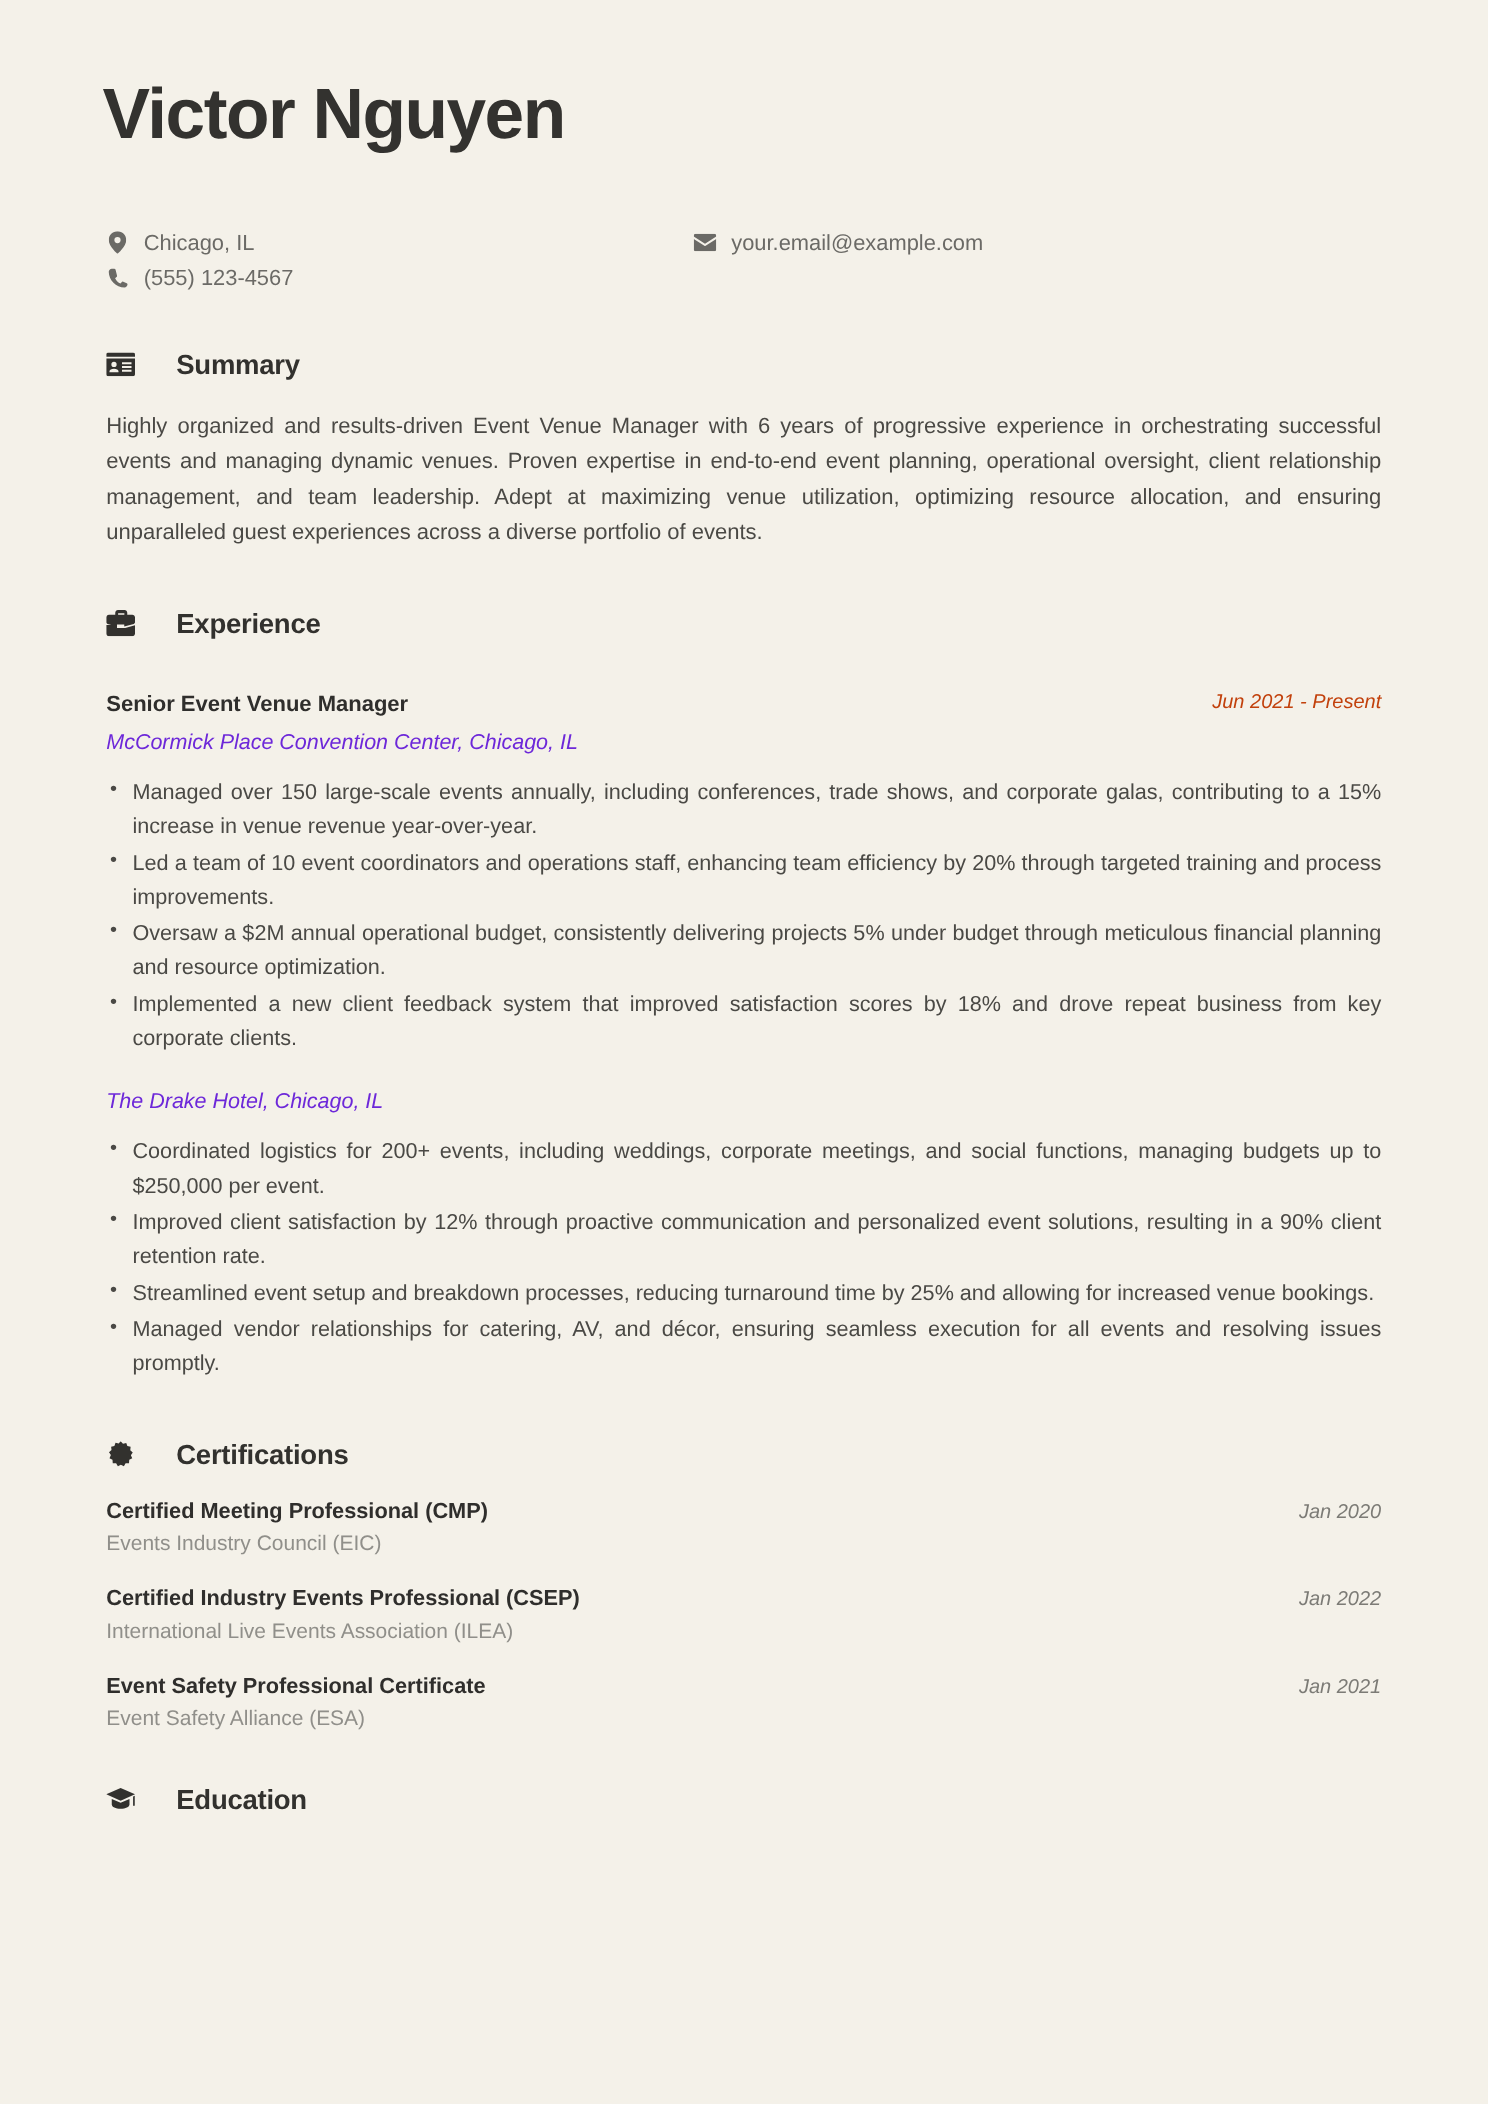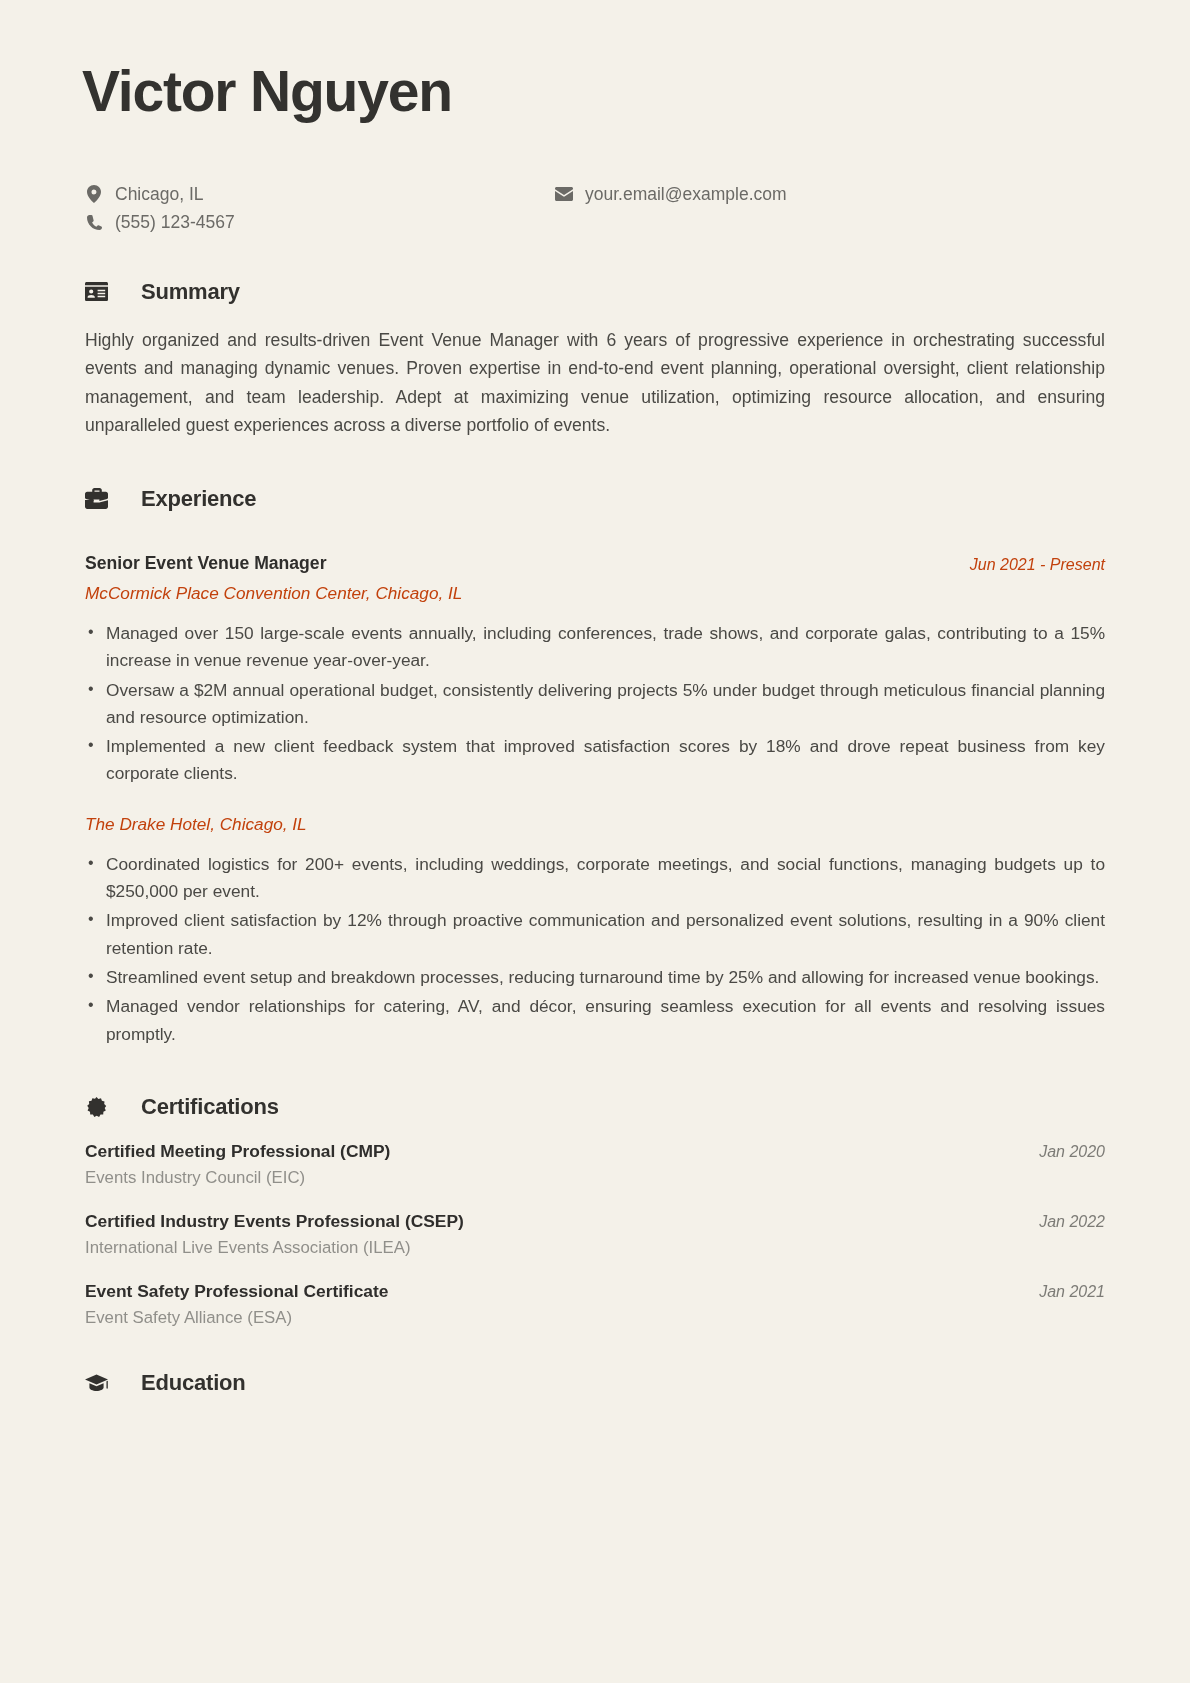--- a/index.html
+++ b/index.html
@@ -93,38 +93,38 @@
     margin: 0;
     max-width: 1020px;
   }
 
   
   .job { margin-bottom: 6px; }
   .job + .job { margin-top: 26px; }
   .job-top {
     display: flex;
     justify-content: space-between;
-    align-items: flex-end;
+    align-items: flex-start;
     margin-top: 41px;
   }
   .job-title {
     font-size: 17.6px;
     font-weight: 700;
     color: #2f2e2c;
   }
   .job-date {
     font-size: 16px;
     font-style: italic;
     color: #c2410c;
     white-space: nowrap;
   }
   .job-company {
     font-size: 17.2px;
     font-style: italic;
-    color: #c2410c;
+    color: #6d28d9;
     margin-top: 9px;
   }
   ul.bullets {
     margin: 16px 0 0 0;
     padding: 0 0 0 21px;
     list-style: none;
   }
   ul.bullets li {
     position: relative;
     font-size: 17.3px;
@@ -236,20 +236,21 @@
     </div>
 
     <div class="job">
       <div class="job-top">
         <span class="job-title">Senior Event Venue Manager</span>
         <span class="job-date">Jun 2021 - Present</span>
       </div>
       <div class="job-company">McCormick Place Convention Center, Chicago, IL</div>
       <ul class="bullets">
         <li>Managed over 150 large-scale events annually, including conferences, trade shows, and corporate galas, contributing to a 15% increase in venue revenue year-over-year.</li>
+        <li>Led a team of 10 event coordinators and operations staff, enhancing team efficiency by 20% through targeted training and process improvements.</li>
         <li>Oversaw a $2M annual operational budget, consistently delivering projects 5% under budget through meticulous financial planning and resource optimization.</li>
         <li>Implemented a new client feedback system that improved satisfaction scores by 18% and drove repeat business from key corporate clients.</li>
       </ul>
     </div>
 
     <div class="job">
       <div class="job-company">The Drake Hotel, Chicago, IL</div>
       <ul class="bullets">
         <li>Coordinated logistics for 200+ events, including weddings, corporate meetings, and social functions, managing budgets up to $250,000 per event.</li>
         <li>Improved client satisfaction by 12% through proactive communication and personalized event solutions, resulting in a 90% client retention rate.</li>

